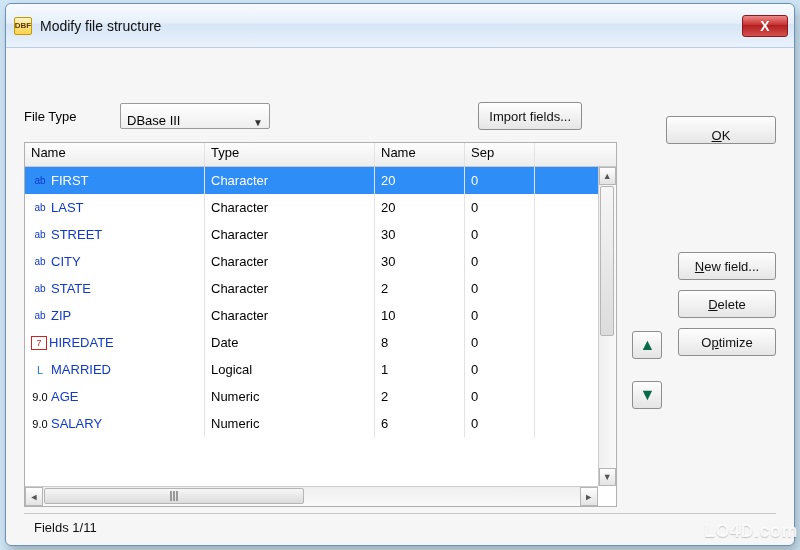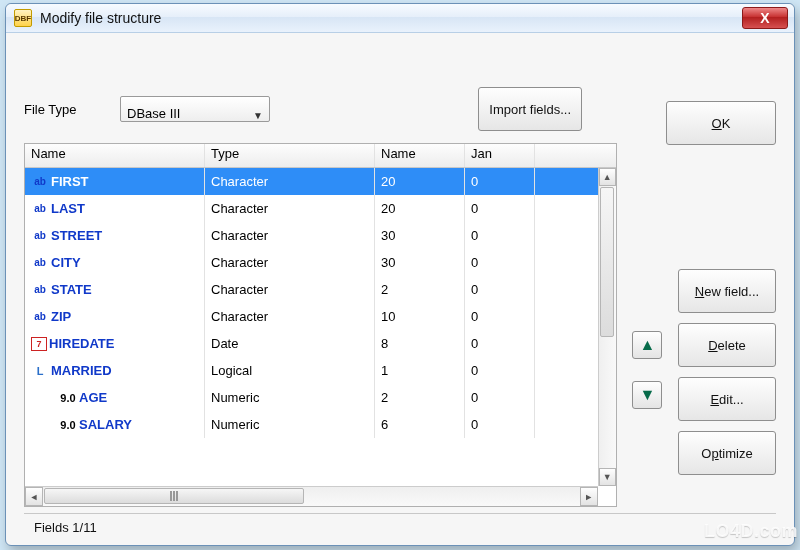--- a/index.html
+++ b/index.html
@@ -23,21 +23,21 @@
     width: 790px;
     height: 543px;
     background: #f6f6f6;
     border: 1px solid #6b91b7;
     border-radius: 6px;
     box-shadow: 3px 6px 12px rgba(0,0,0,0.25);
     display: flex;
     flex-direction: column;
   }
   .titlebar {
-    height: 29px;
+    height: 44px;
     background: linear-gradient(#f7fbff, #e6effa 45%, #d7e5f5 46%, #e9f2fc);
     border-bottom: 1px solid #b8cfe6;
     border-radius: 6px 6px 0 0;
     display: flex;
     align-items: center;
     padding: 0 6px 0 8px;
   }
   .app-icon {
     width: 18px; height: 18px;
     background: linear-gradient(#fff3c2,#ffd24a);
@@ -92,21 +92,21 @@
     border-radius: 2px;
     padding: 0 6px;
     justify-content: space-between;
     cursor: pointer;
   }
   .combo .arrow { font-size: 10px; color:#333; }
   .btn {
     display: inline-flex;
     align-items: center;
     justify-content: center;
-    height: 44px;
+    height: 28px;
     min-width: 98px;
     padding: 0 10px;
     background: linear-gradient(#fefefe,#e6e6e6);
     border: 1px solid #8e8e8e;
     border-radius: 3px;
     color: #111;
     cursor: pointer;
     white-space: nowrap;
   }
   .btn u { text-decoration: underline; }
@@ -160,27 +160,27 @@
     color: #fff;
   }
   .grid-row.selected .field-name { color:#fff; }
   .grid-row .cell { display:flex; align-items:center; height:100%; }
   .type-icon {
     display:inline-flex;
     width: 18px; height: 16px;
     margin-right: 2px;
     align-items:center; justify-content:center;
     font-size: 10px;
-    font-weight: bold;
+    font-weight: normal;
   }
   .ti-char { color:#1039c9; }
   .ti-date { color:#c22; border:1px solid #c22; font-size:9px; width:16px; height:14px;}
   .ti-logical { color:#2a6fc9; font-size:11px;}
-  .ti-num { color:#000; font-size:11px;margin-left:28px;}
-  .field-name { color:#1039c9; font-weight:700; }
+  .ti-num { color:#000; font-size:11px;}
+  .field-name { color:#1039c9; font-weight:400; }
   .vscroll {
     position: absolute;
     right: 0; top: 0; bottom: 20px;
     width: 18px;
     background: linear-gradient(90deg,#efefef,#f9f9f9);
     border-left: 1px solid #ccc;
     display:flex; flex-direction:column; align-items:center;
   }
   .vscroll .vs-btn {
     width: 100%; height:18px;
@@ -297,35 +297,35 @@
       <div class="combo">
         <span>DBase III</span>
         <span class="arrow">▼</span>
       </div>
       <div style="flex:1"></div>
       <div class="btn">
         <span>Import fields...</span>
       </div>
       <div style="width:52px"></div>
       <div style="width:110px;display:flex;flex-direction:column;">
-        <div class="btn" style="margin-bottom:-28px;position:relative;z-index:2;">
+        <div class="btn" style="margin-bottom:-28px;position:relative;z-index:2;align-items:flex-end;">
           <span><u>O</u>K</span>
         </div>
       </div>
     </div>
 
     <div class="main-area">
 
       <div class="list-wrap">
         <div class="grid">
           <div class="grid-header">
             <div class="col col-name">Name</div>
             <div class="col col-type">Type</div>
             <div class="col col-size">Name</div>
-            <div class="col col-dec">Jan</div>
+            <div class="col col-dec">Sep</div>
           </div>
           <div class="grid-body">
             <div class="grid-rows" id="grid-rows">
                 <div class="grid-row selected">
                   <div class="cell col-name">
                     <span class="type-icon ti-char">ab</span>
                     <span class="field-name">FIRST</span>
                   </div>
                   <div class="cell col-type">Character</div>
                   <div class="cell col-size">20</div>
@@ -458,23 +458,20 @@
       <div class="side-col">
         <div class="btn" style="visibility:hidden"></div>
         <div class="side-spacer"></div>
         <div class="btn">
           <span><u>N</u>ew field...</span>
         </div>
         <div class="btn">
           <span><u>D</u>elete</span>
         </div>
         <div class="btn">
-          <span><u>E</u>dit...</span>
-        </div>
-        <div class="btn">
           <span>O<u>p</u>timize</span>
         </div>
       </div>
 
     </div>
 
     <div class="statusbar">
       <span>Fields 1/11</span>
     </div>
 

